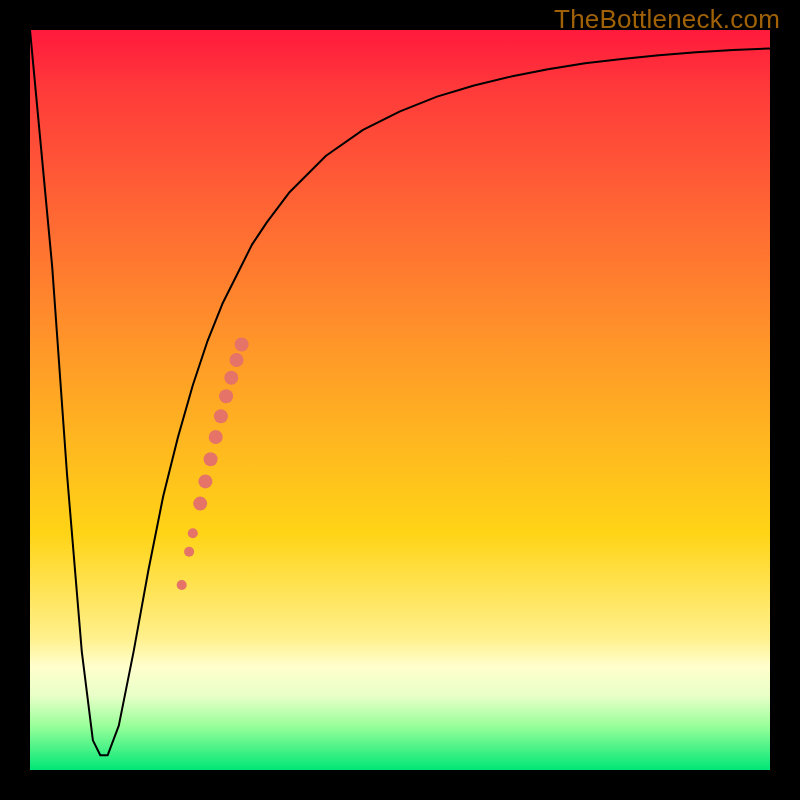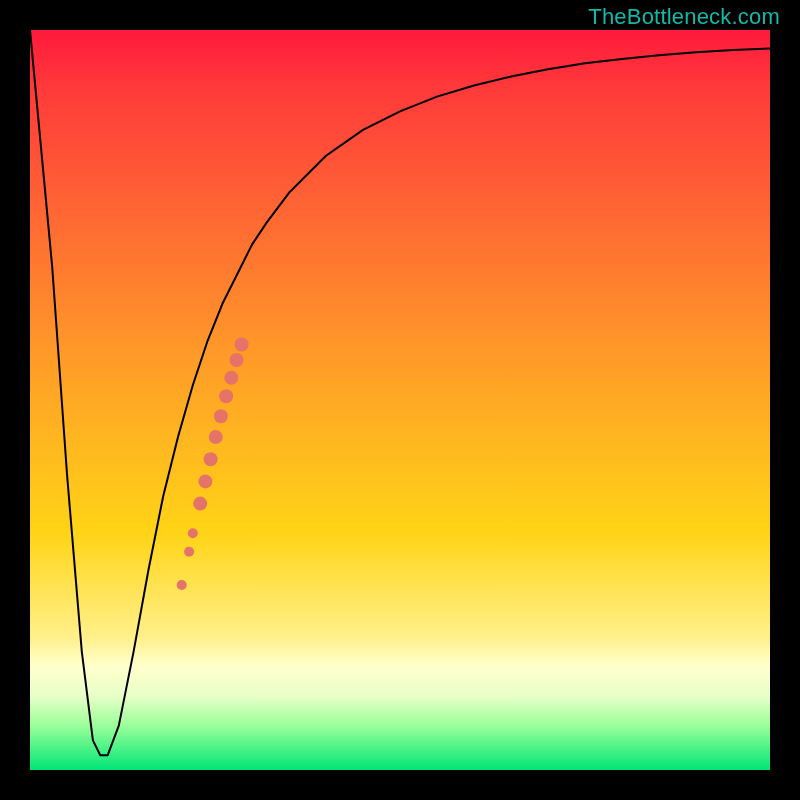--- a/index.html
+++ b/index.html
@@ -43,22 +43,22 @@
     position: absolute;
     left: 0;
     top: 0;
     width: 740px;
     height: 740px;
   }
   .watermark {
     position: absolute;
     top: 4px;
     right: 20px;
-    color: #14b8a6;
-    font-size: 22px;
+    color: #a16207;
+    font-size: 26px;
     letter-spacing: 0.2px;
     margin-left: 19px;
   }
 </style>
 </head>
 <body>
 
 <div class="frame">
   <div class="watermark">TheBottleneck.com</div>
 

